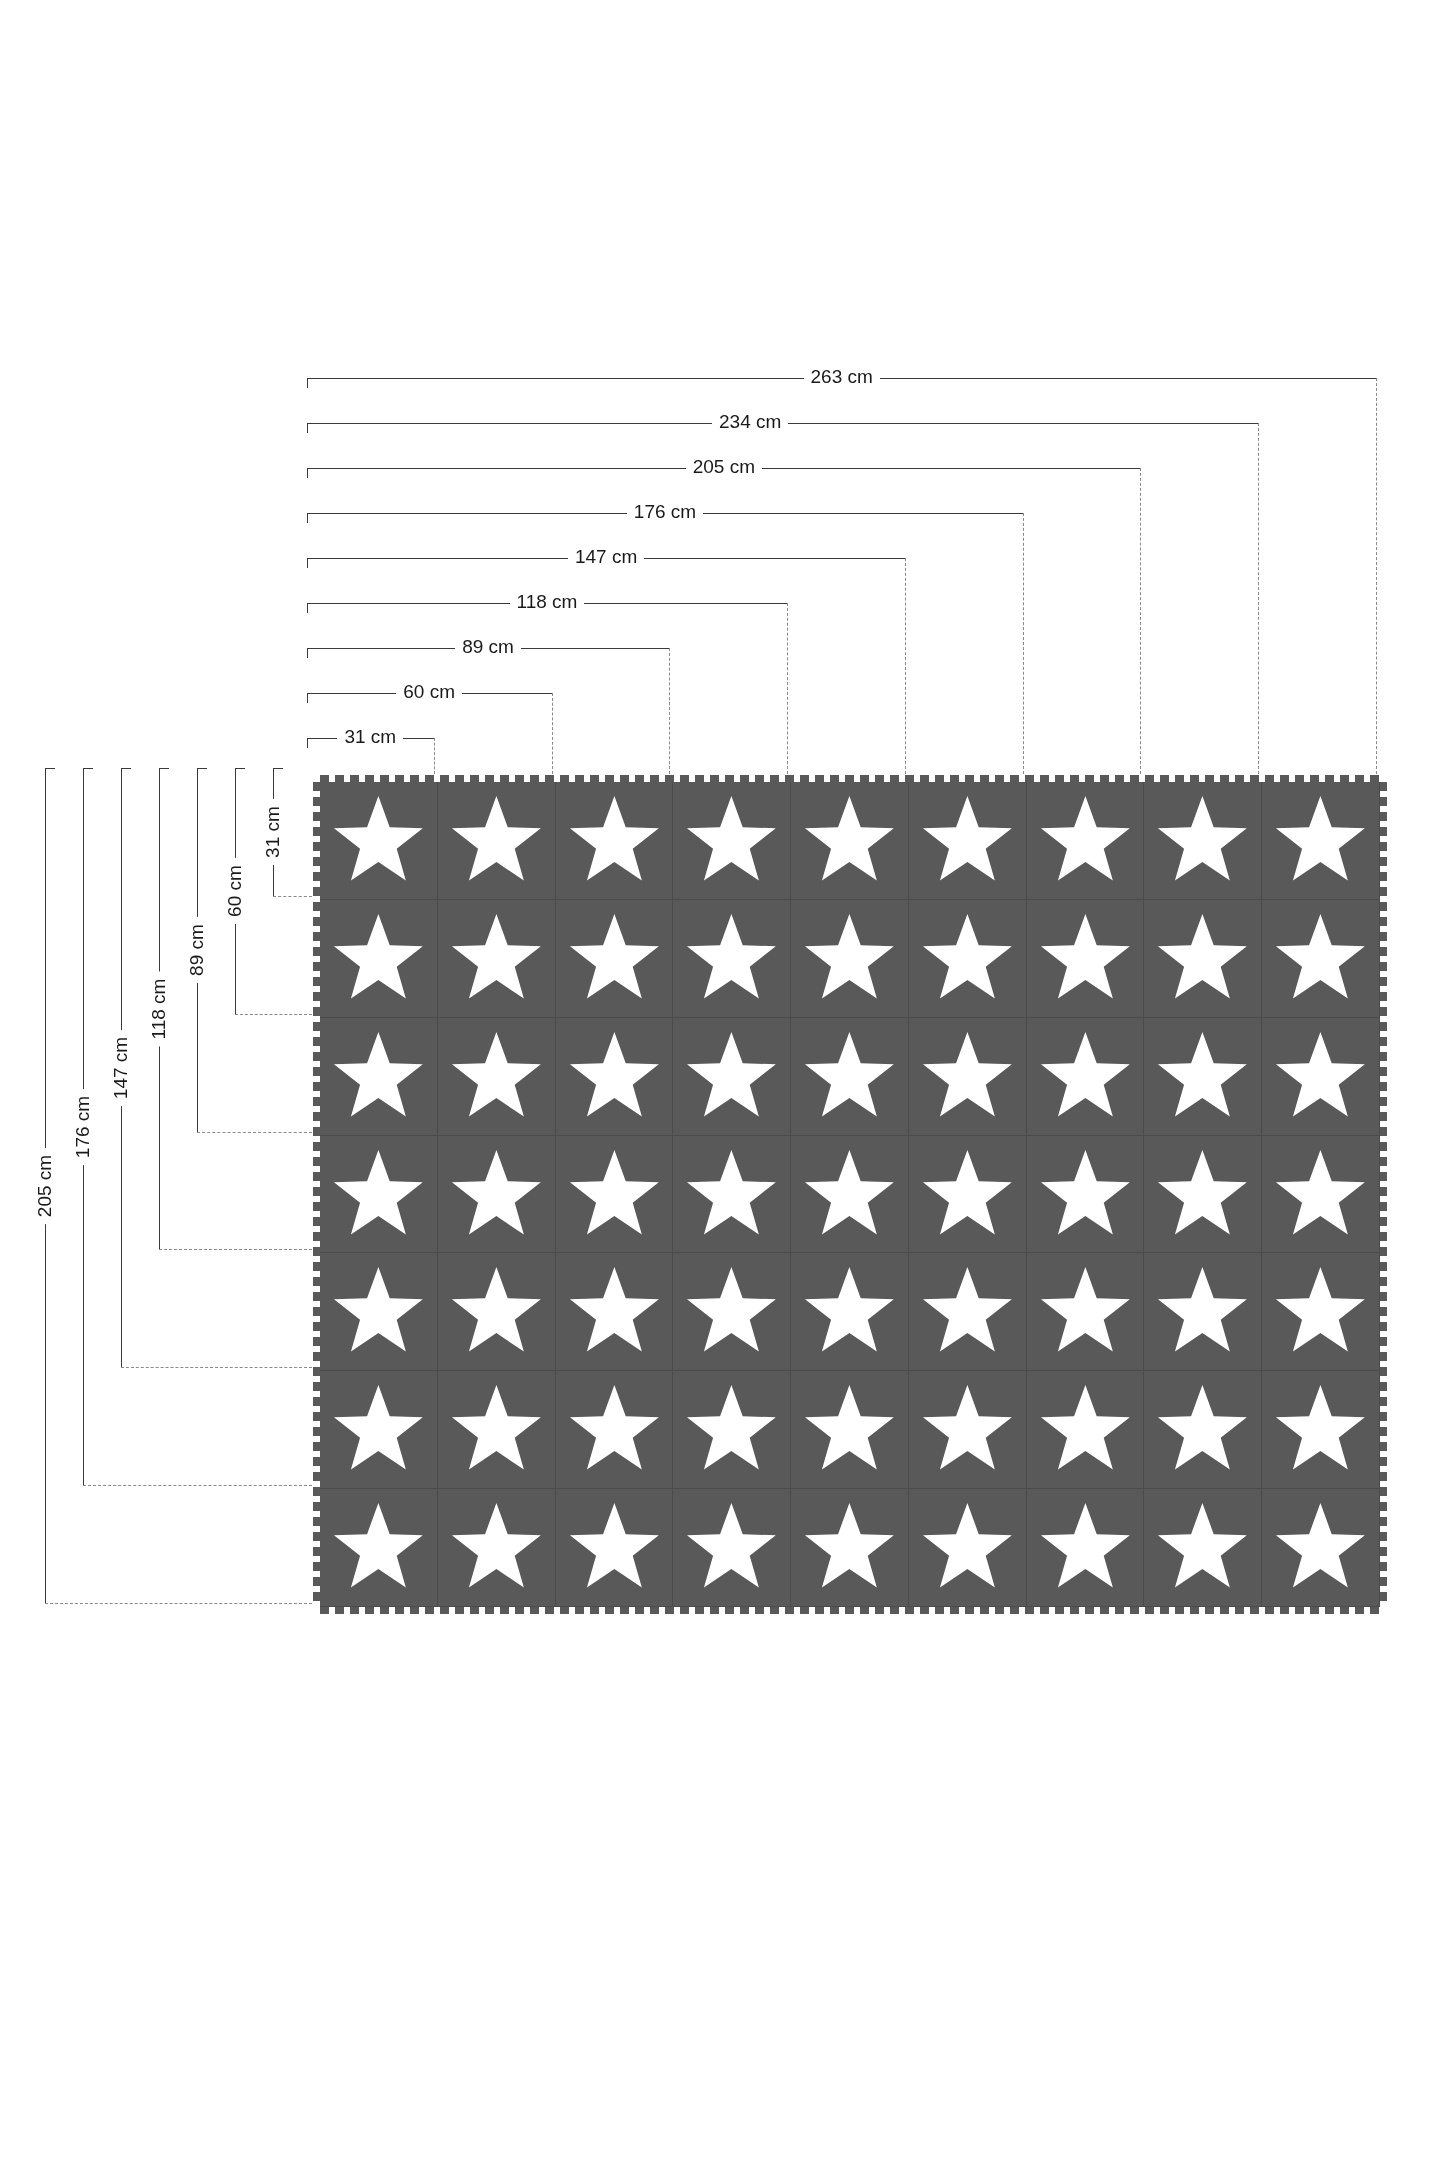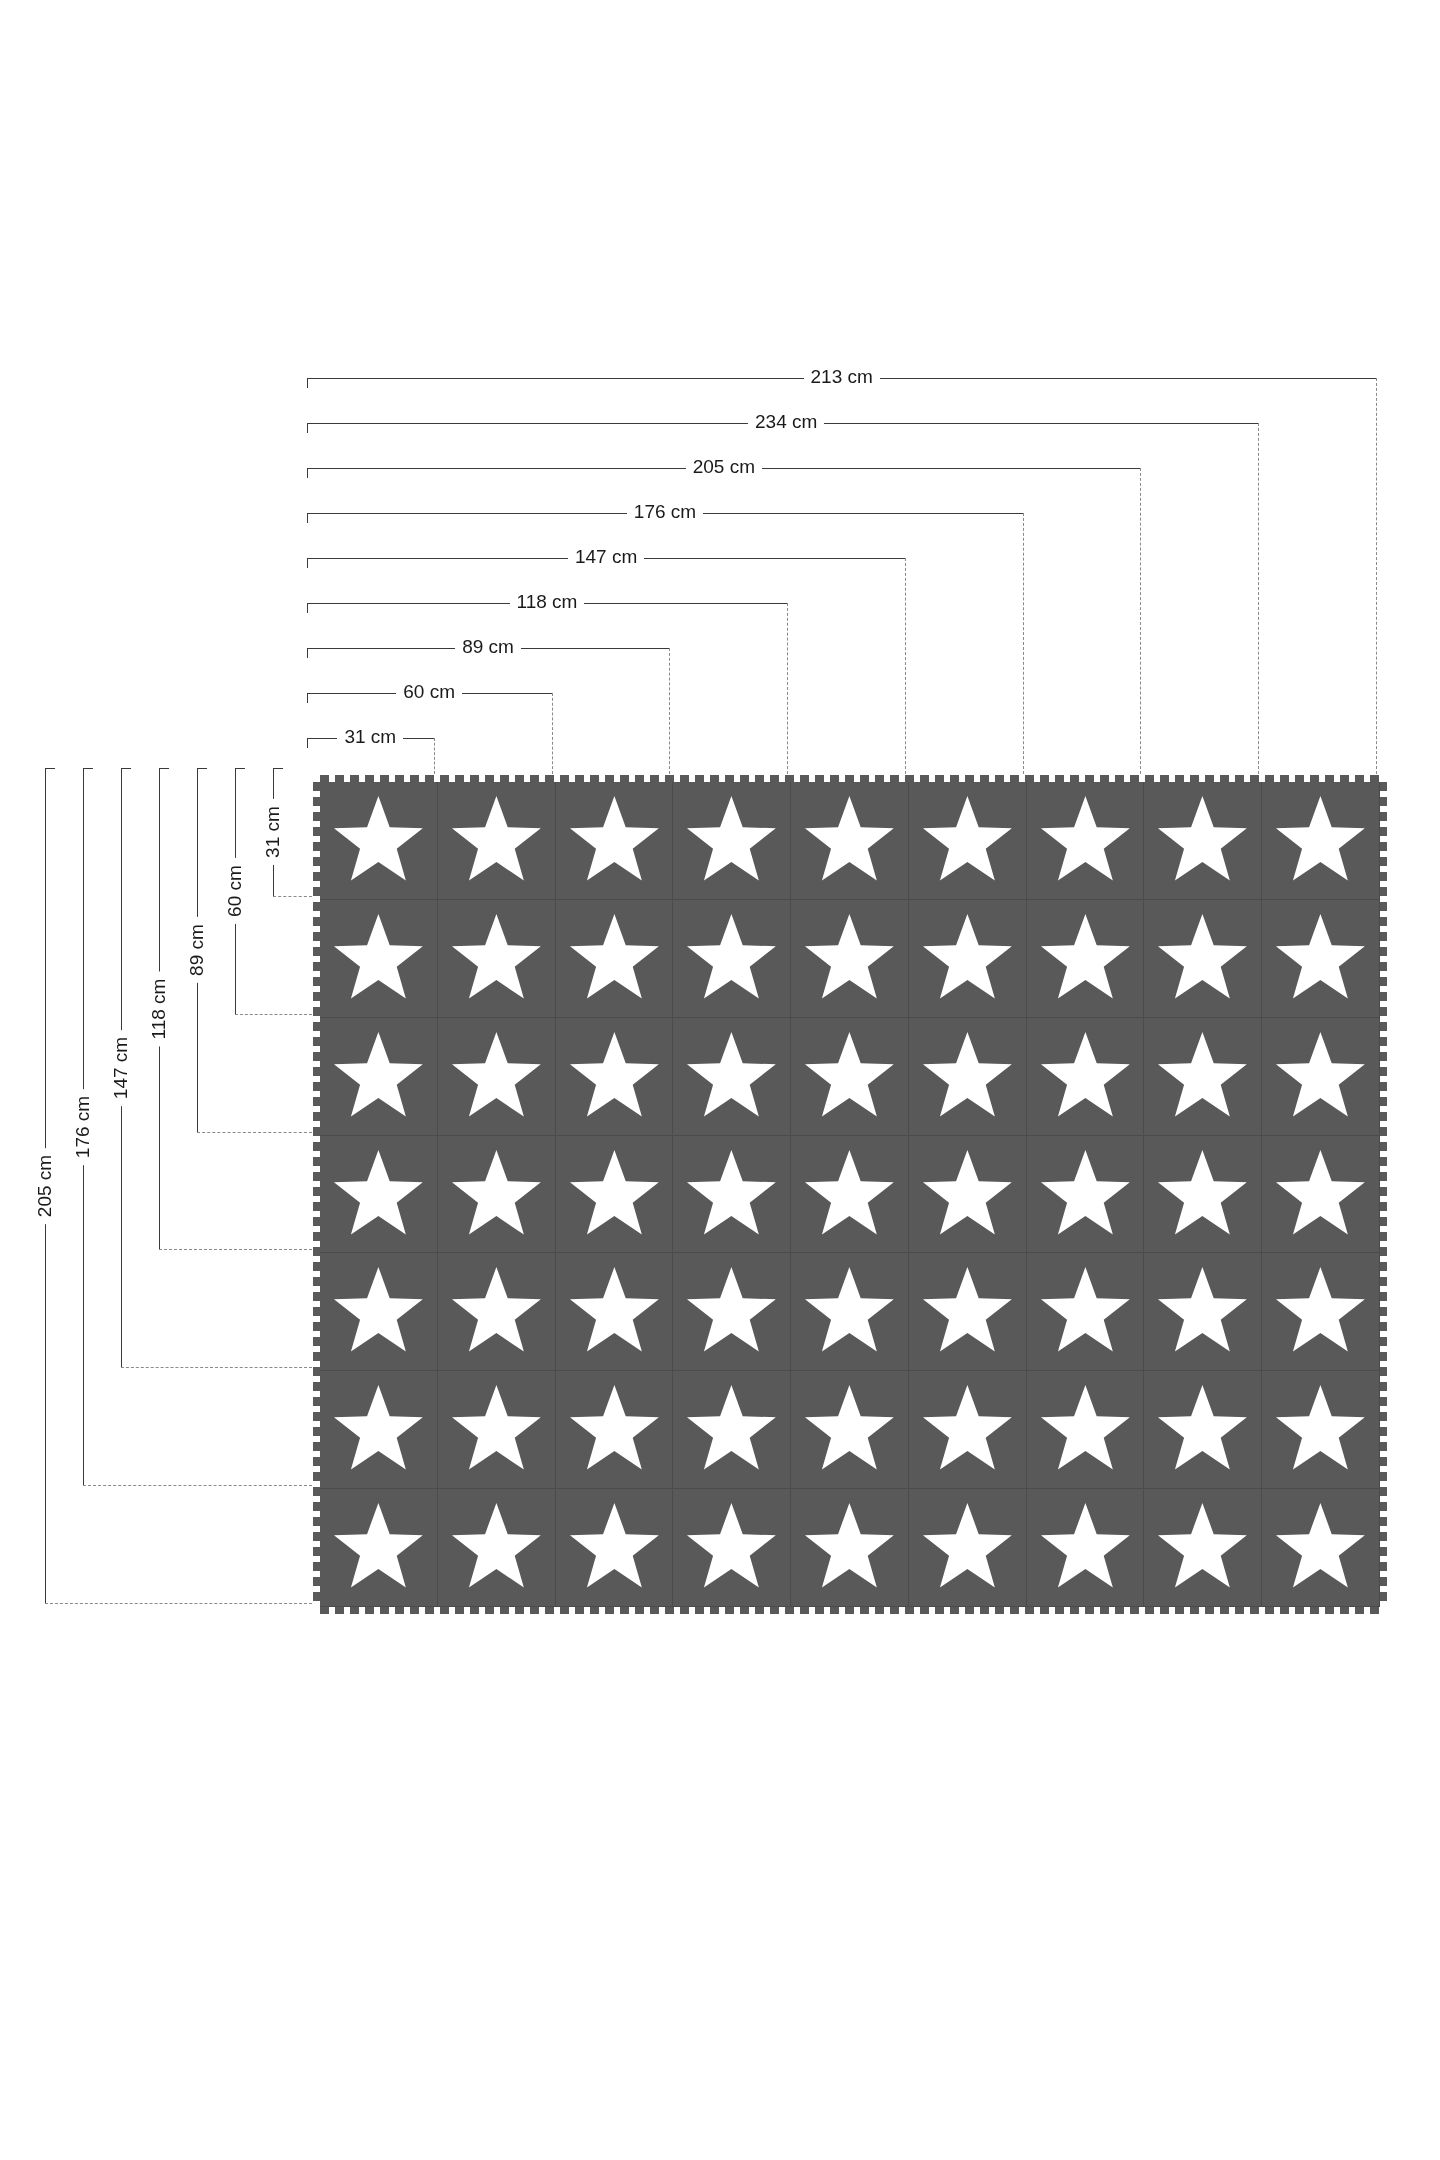--- a/index.html
+++ b/index.html
@@ -491,25 +491,25 @@
       <div class="tick-v" style="left: 307px; top: 513px; height: 10px;"></div>
       <div class="lead-v" style="left: 1022.67px; top: 513px; height: 261px;"></div>
       <div class="dim-label" style="top: 501px; left: 626.833px;">176 cm</div>
       <div class="dim-h-line" style="left: 307px; top: 468px; width: 833.444px;"></div>
       <div class="tick-v" style="left: 307px; top: 468px; height: 10px;"></div>
       <div class="lead-v" style="left: 1140.44px; top: 468px; height: 306px;"></div>
       <div class="dim-label" style="top: 456px; left: 685.722px;">205 cm</div>
       <div class="dim-h-line" style="left: 307px; top: 423px; width: 951.222px;"></div>
       <div class="tick-v" style="left: 307px; top: 423px; height: 10px;"></div>
       <div class="lead-v" style="left: 1258.22px; top: 423px; height: 351px;"></div>
-      <div class="dim-label" style="top: 411px; left: 748px;">234 cm</div>
+      <div class="dim-label" style="top: 411px; left: 712px;">234 cm</div>
       <div class="dim-h-line" style="left: 307px; top: 378px; width: 1069px;"></div>
       <div class="tick-v" style="left: 307px; top: 378px; height: 10px;"></div>
       <div class="lead-v" style="left: 1376px; top: 378px; height: 396px;"></div>
-      <div class="dim-label" style="top: 366px; left: 803.5px;">213 cm</div>
+      <div class="dim-label" style="top: 366px; left: 803.5px;">263 cm</div>
     </div>
 
   <div id="v-dims">
       <div class="dim-v-line" style="left: 273px; top: 768px; height: 127.857px;"></div>
       <div class="tick-h" style="left: 273px; top: 768px; width: 10px;"></div>
       <div class="lead-h" style="left: 273px; top: 895.857px; width: 39px;"></div>
       <div class="dim-label-v" style="left: 240px; top: 820.929px;">31 cm</div>
       <div class="dim-v-line" style="left: 235px; top: 768px; height: 245.714px;"></div>
       <div class="tick-h" style="left: 235px; top: 768px; width: 10px;"></div>
       <div class="lead-h" style="left: 235px; top: 1013.71px; width: 77px;"></div>

